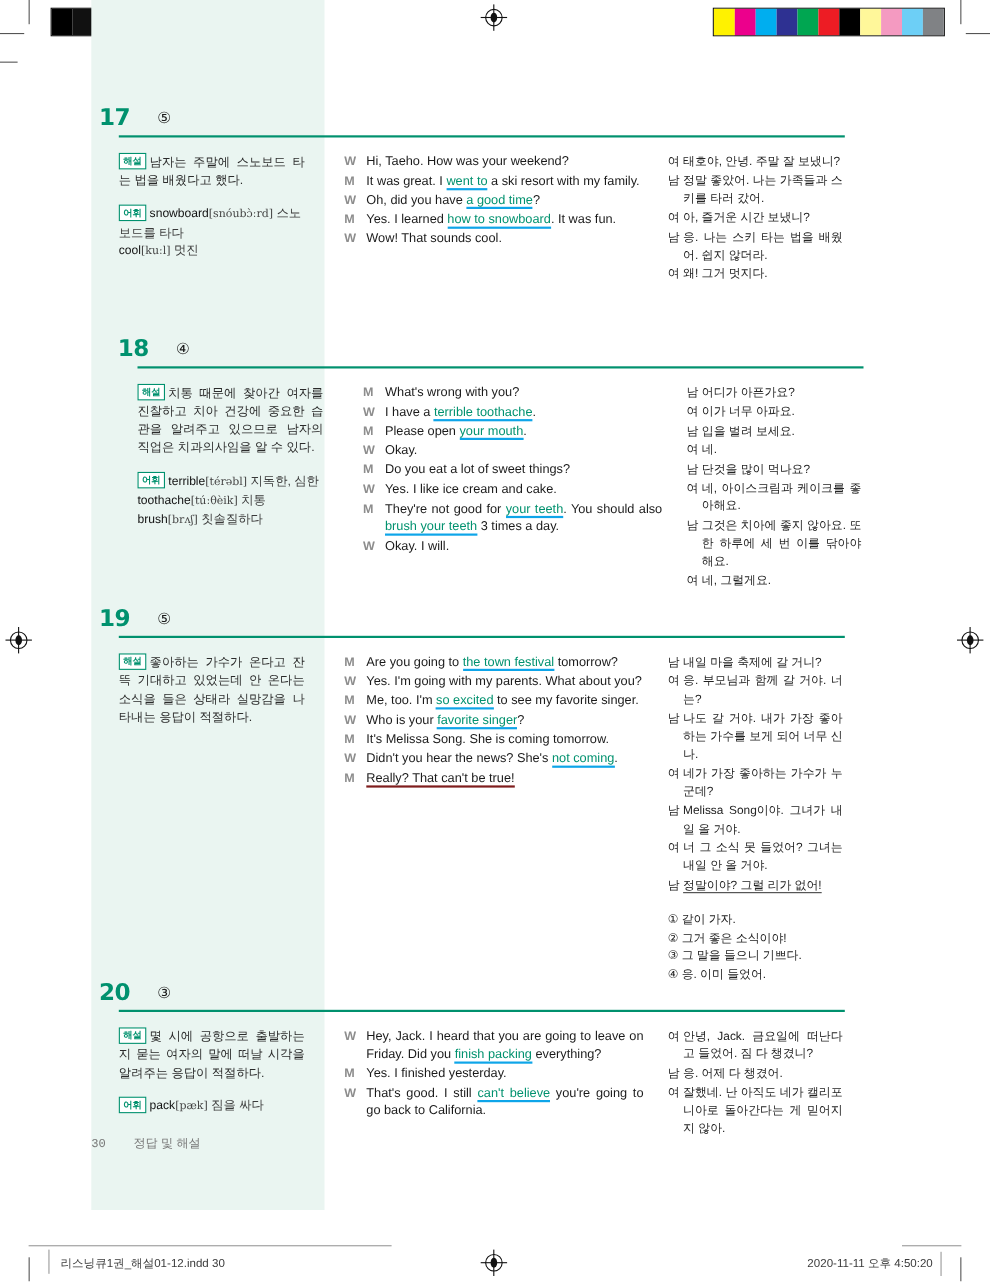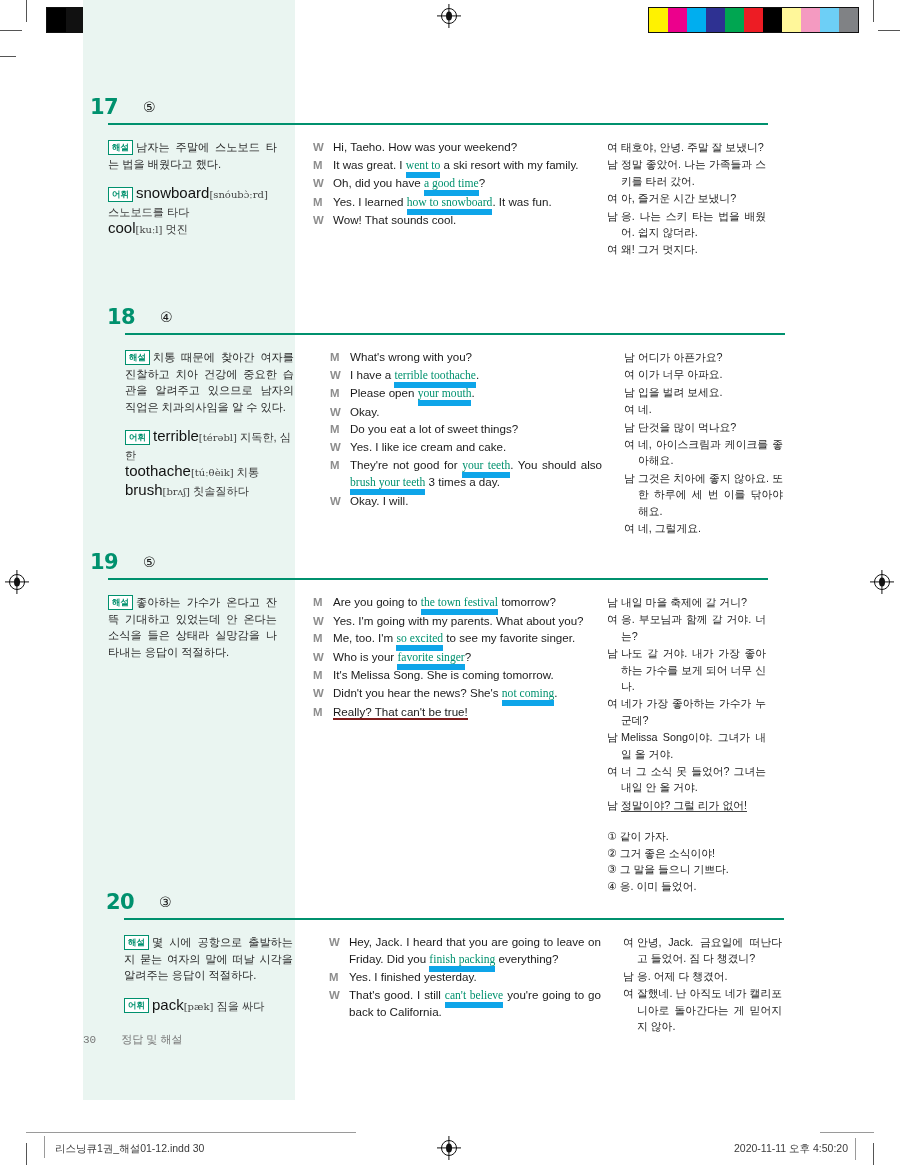--- a/index.html
+++ b/index.html
@@ -30,28 +30,28 @@
 
   .cols{position:relative;display:flex;padding-top:12px;}
   .col-left{width:212px;box-sizing:border-box;padding:0 18px 0 25px;}
   .col-mid{width:300px;box-sizing:border-box;padding:0 10px 0 18px;}
   .col-right{width:173px;box-sizing:border-box;padding:0 2px 0 12px;}
 
   .tagline{margin:0 0 2px 0;font-size:11.2px;line-height:16.5px;color:#2a2a2a;text-align:justify;}
   .tag{display:inline-block;border:1px solid #00916e;color:#00916e;background:#fff;
        font-size:8.5px;line-height:11px;padding:1px 3px;vertical-align:1.5px;margin-right:3px;font-weight:bold;}
   .voc{margin:0;font-size:11.2px;line-height:16.5px;color:#2a2a2a;}
-  .voc .w{font-size:15px;color:#111;}
+  .voc .w{font-size:11px;color:#111;}
   .voc .ipa{font-family:"DejaVu Serif",serif;font-size:10px;color:#444;}
   .voc .kr{color:#3a3a3a;}
   .voc-gap{height:11px;}
   .sline{display:flex;font-size:11.6px;line-height:16.6px;margin-bottom:1px;}
   .sp{width:20px;flex:0 0 20px;font-weight:bold;color:#8d8d8d;font-size:11.4px;}
   .stext{flex:1;text-align:justify;color:#1a1a1a;}
-  .g{color:#00916e;border-bottom:6px solid #0ea5e9;font-family:Liberation Serif, serif;}
+  .g{color:#00916e;border-bottom:2px solid #0ea5e9;}
   .ul{border-bottom:2px solid #7f1d1d;}
 
   .kline{font-size:10.8px;line-height:16.4px;color:#222;margin:0 0 1px 0;display:flex;}
   .kspk{width:14px;flex:0 0 14px;}
   .ktext{flex:1;text-align:justify;}
   .kul{border-bottom:1px solid #444;}
   .opts{margin-top:15px;}
   .opt{font-size:10.8px;line-height:16.6px;color:#222;}
 
   #footer-page{position:absolute;left:83px;top:1032px;font-size:11px;color:#777;}
@@ -339,21 +339,21 @@
           </div>
           <div class="opts">
             <div class="opt">① 같이 가자.</div>
             <div class="opt">② 그거 좋은 소식이야!</div>
             <div class="opt">③ 그 말을 들으니 기쁘다.</div>
             <div class="opt">④ 응. 이미 들었어.</div>
           </div>
         </div>
       </div>
     </div>
-    <div class="qblock" style="top: 890px; margin-left: 16px;">
+    <div class="qblock" style="top: 890px;">
       <div class="qhead">
         <div class="qnum">20</div>
         <div class="qans">③</div>
         <div class="rule"></div>
       </div>
       <div class="cols">
         <div class="col-left">
           <p class="tagline"><span class="tag">해설</span>몇 시에 공항으로 출발하는지 묻는 여자의 말에 떠날 시각을 알려주는 응답이 적절하다.</p>
           <div class="voc-gap"></div>
           <p class="voc"><span class="tag">어휘</span><span class="w">pack</span><span class="ipa">[pæk]</span><span class="kr"> 짐을 싸다</span></p>

